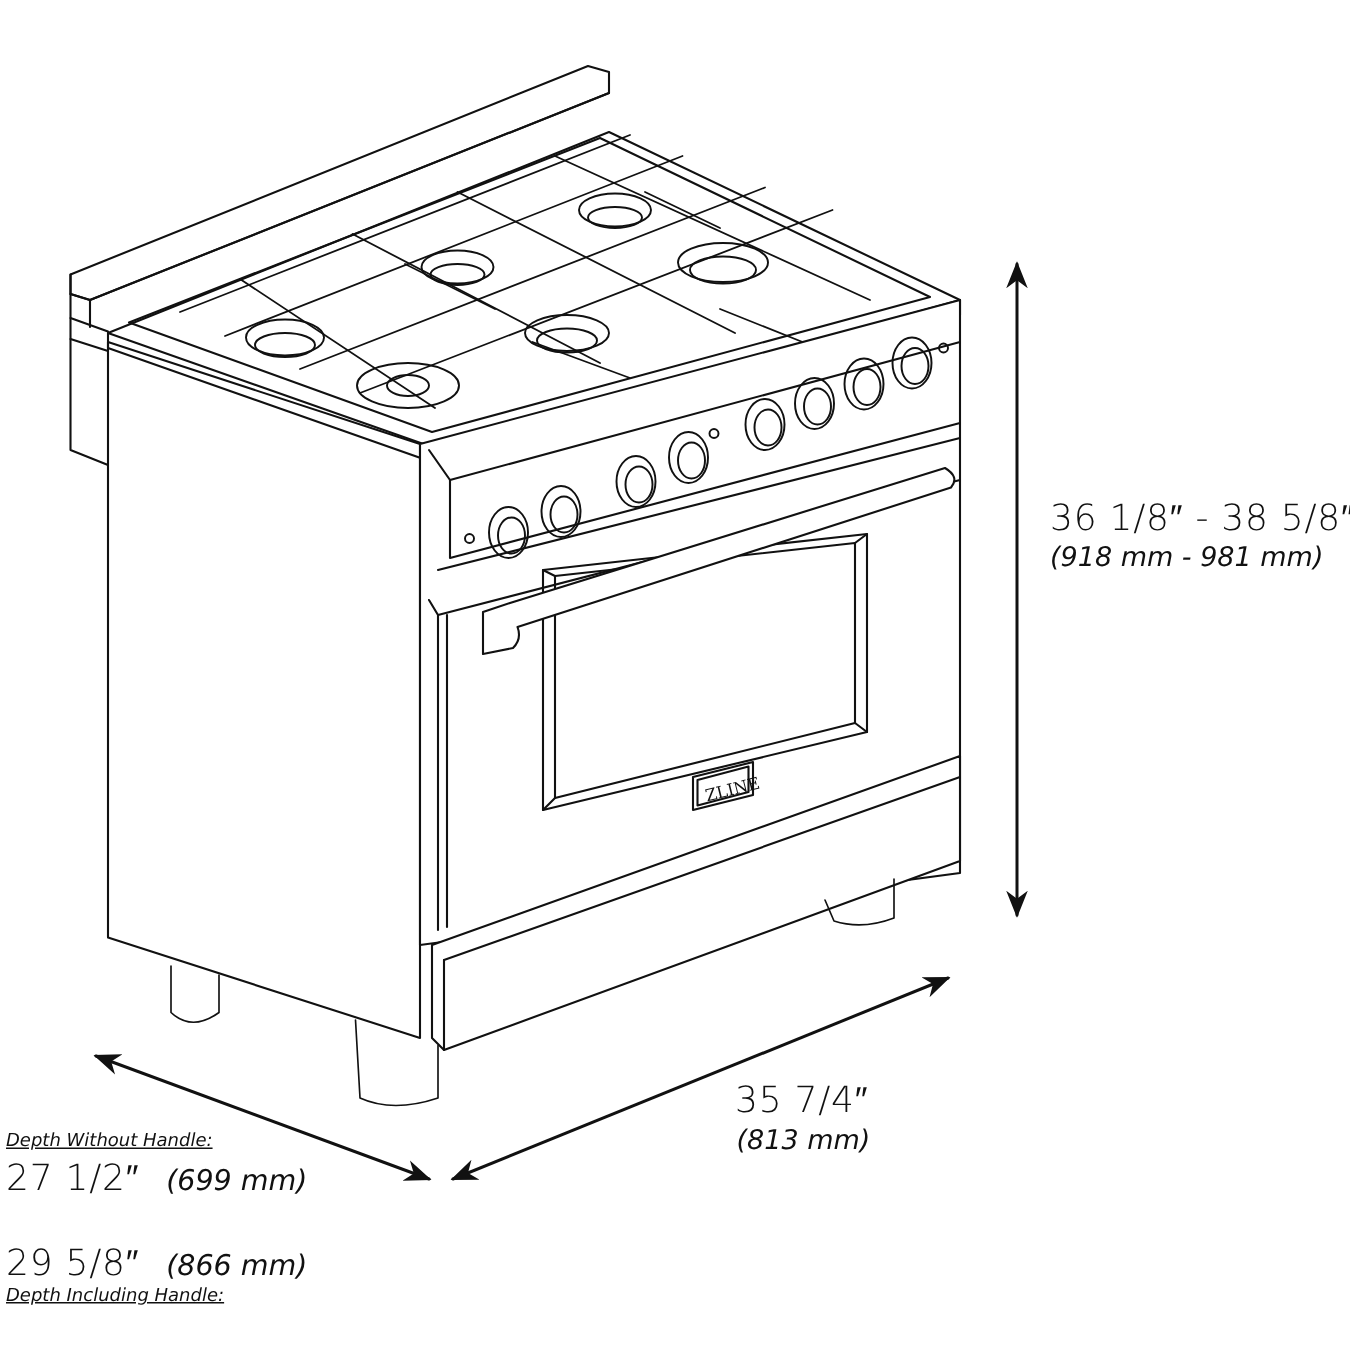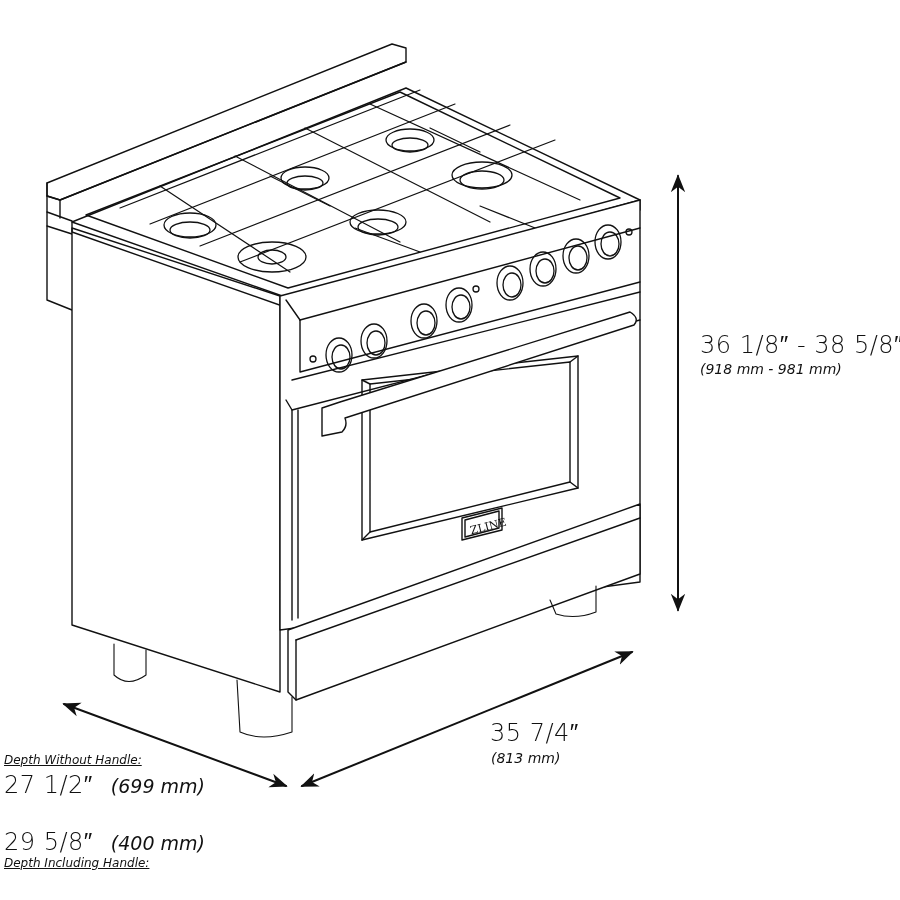--- a/index.html
+++ b/index.html
@@ -1,20 +1,20 @@
 <!DOCTYPE html>
 <html><head>
   <meta charset="utf-8">
   <style>
     html, body { margin: 0; padding: 0; background: #ffffff; }
     body { width: 900px; height: 900px; position: relative; overflow: hidden; font-family: "DejaVu Sans", sans-serif; color: #111; }
     svg.drawing { position: absolute; left: 0; top: 0; }
     .label { position: absolute; white-space: nowrap; color: #111; }
     .dim-big { font-size: 24px; letter-spacing: 0.5px; font-weight: 300; }
-    .dim-small { font-size: 14px; font-style: italic; }
+    .dim-small { font-size: 18px; font-style: italic; }
     .cap { font-size: 12px; font-style: italic; text-decoration: underline; }
     .mm-inline { font-size: 19px; font-style: italic; margin-left: 18px; }
   </style>
 </head>
 <body>
 
 <svg class="drawing" width="900" height="900" viewBox="0 0 900 900" xmlns="http://www.w3.org/2000/svg">
   <defs>
     <marker id="ah" viewBox="0 0 10 10" refX="9" refY="5" markerWidth="9" markerHeight="9" orient="auto-start-reverse">
       <path d="M0,1 L10,5 L0,9 L3,5 Z" fill="#111"></path>
@@ -150,14 +150,14 @@
 <div class="label dim-big" style="left:490px; top:719px;">35 7/4″</div>
 <div class="label dim-small" style="left:491px; top:750px;">(813 mm)</div>
 
 <div class="label cap" style="left:4px; top:753px;">Depth Without Handle:</div>
 <div class="label" style="left:4px; top:771px;">
   <span class="dim-big">27 1/2″</span><span class="mm-inline">(699 mm)</span>
 </div>
 
 <div class="label cap" style="left:4px; top:856px;">Depth Including Handle:</div>
 <div class="label" style="left:4px; top:828px;">
-  <span class="dim-big">29 5/8″</span><span class="mm-inline">(400 mm)</span>
+  <span class="dim-big">29 5/8″</span><span class="mm-inline">(866 mm)</span>
 </div>
 
 </body></html>

